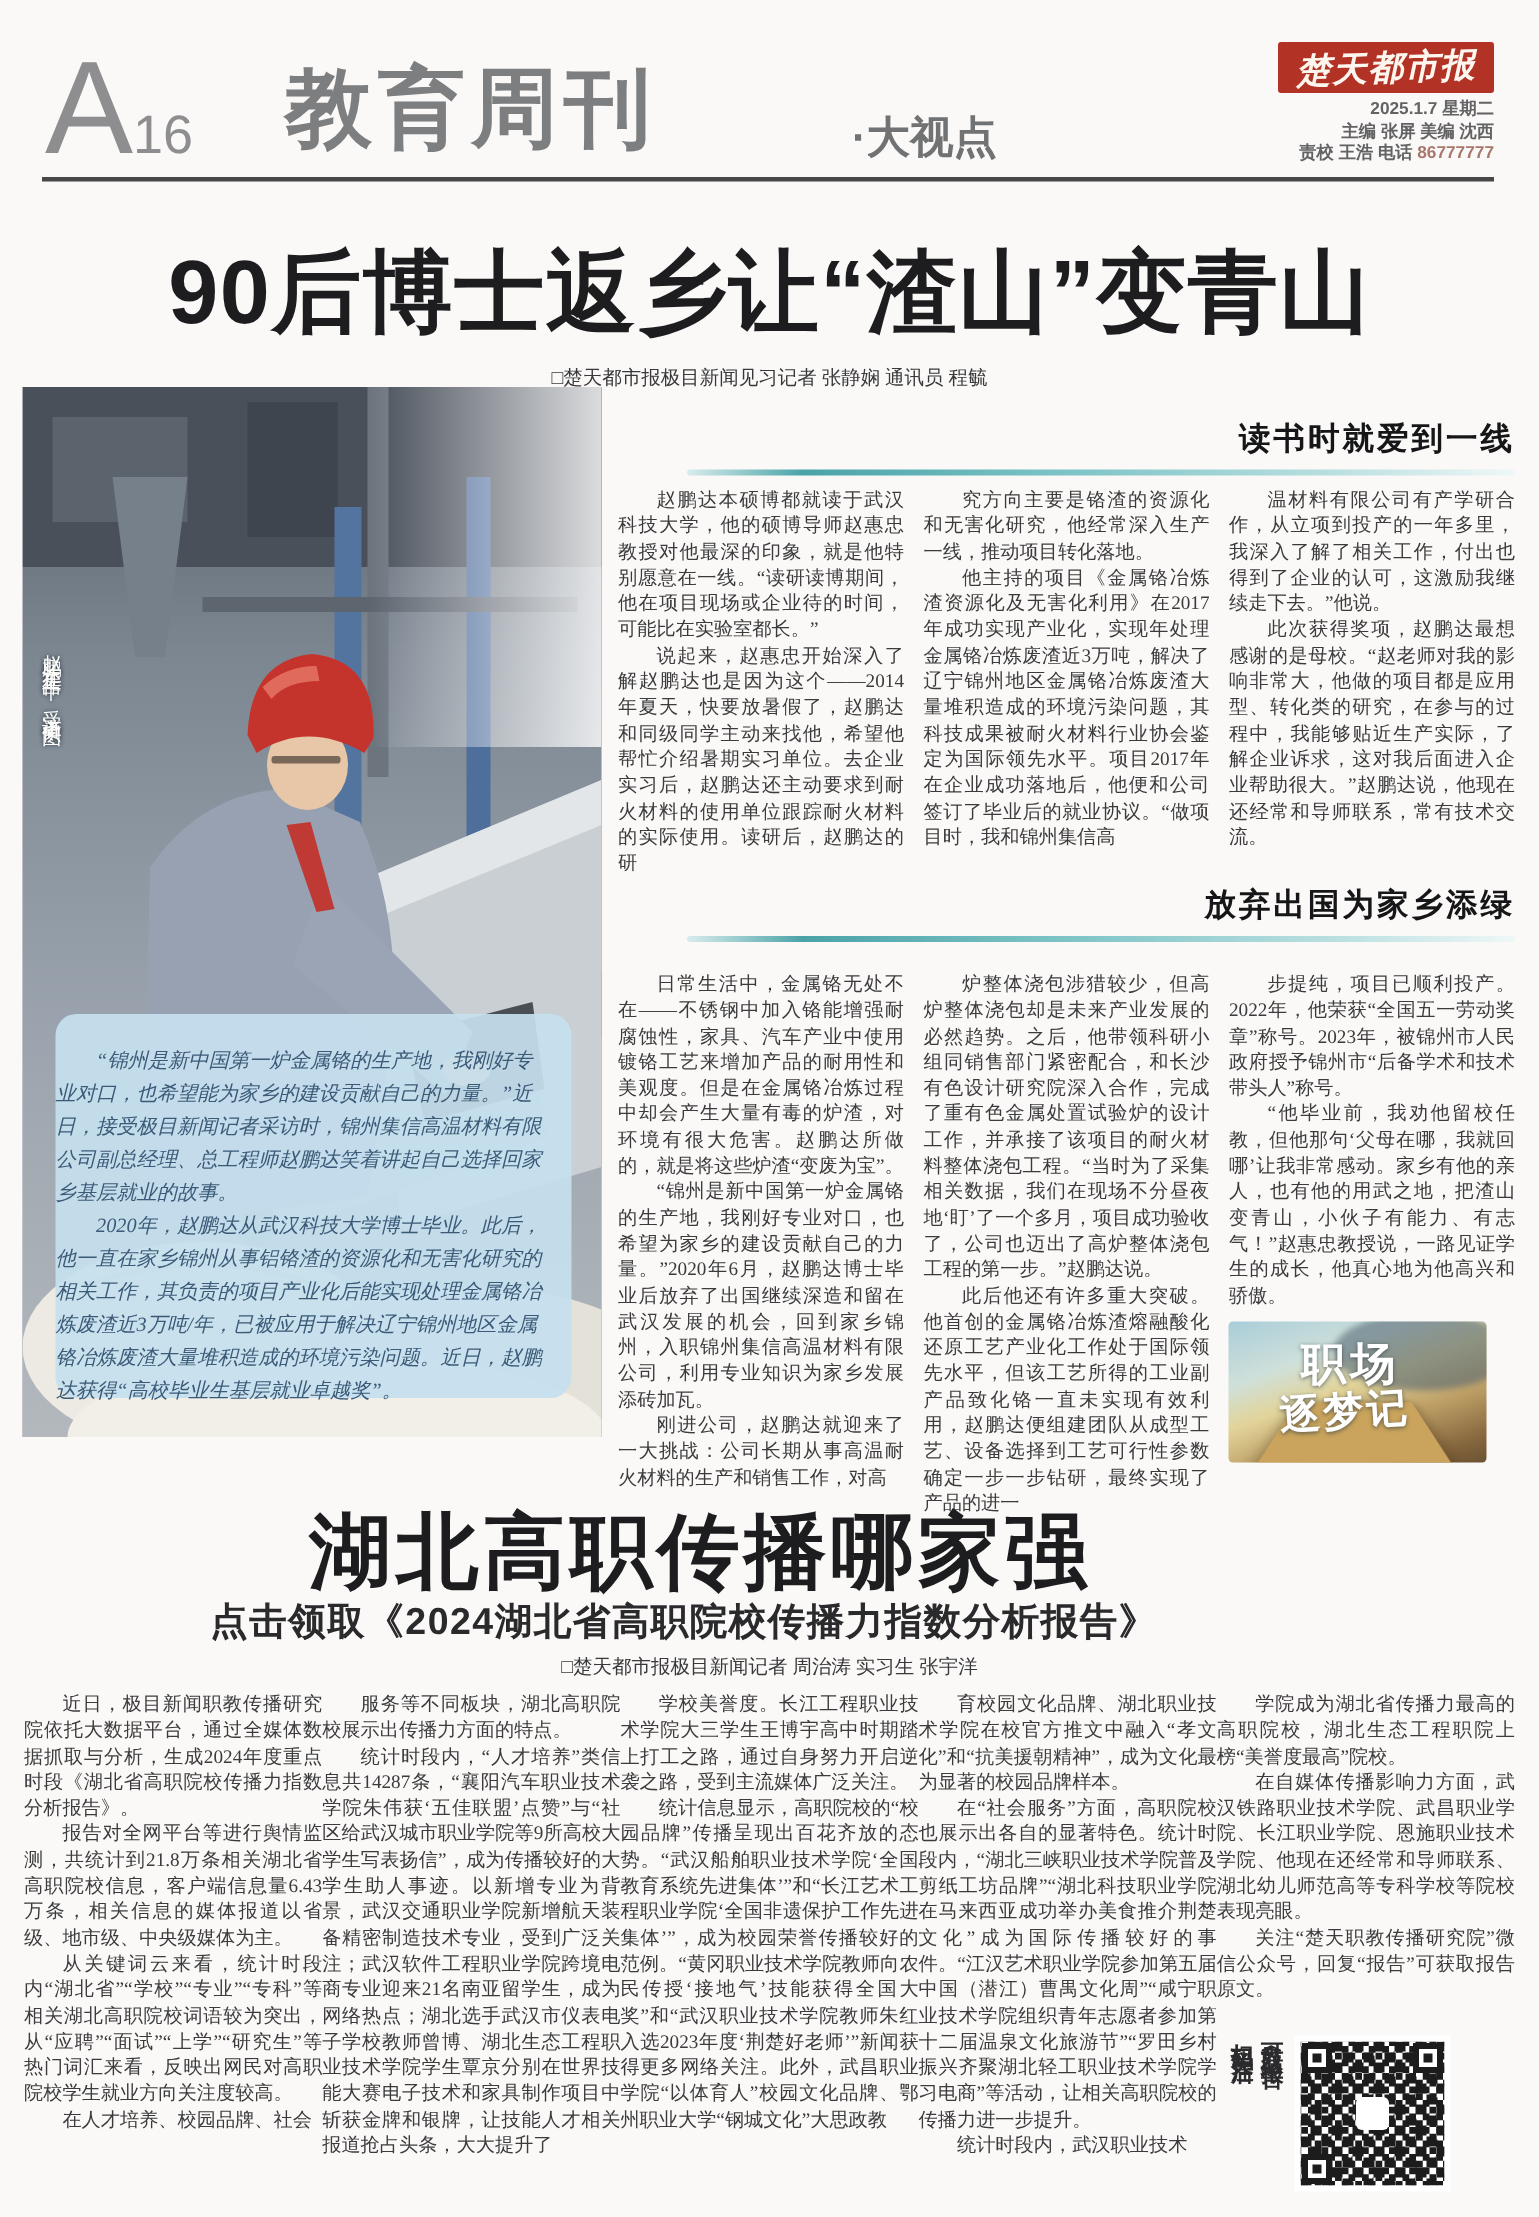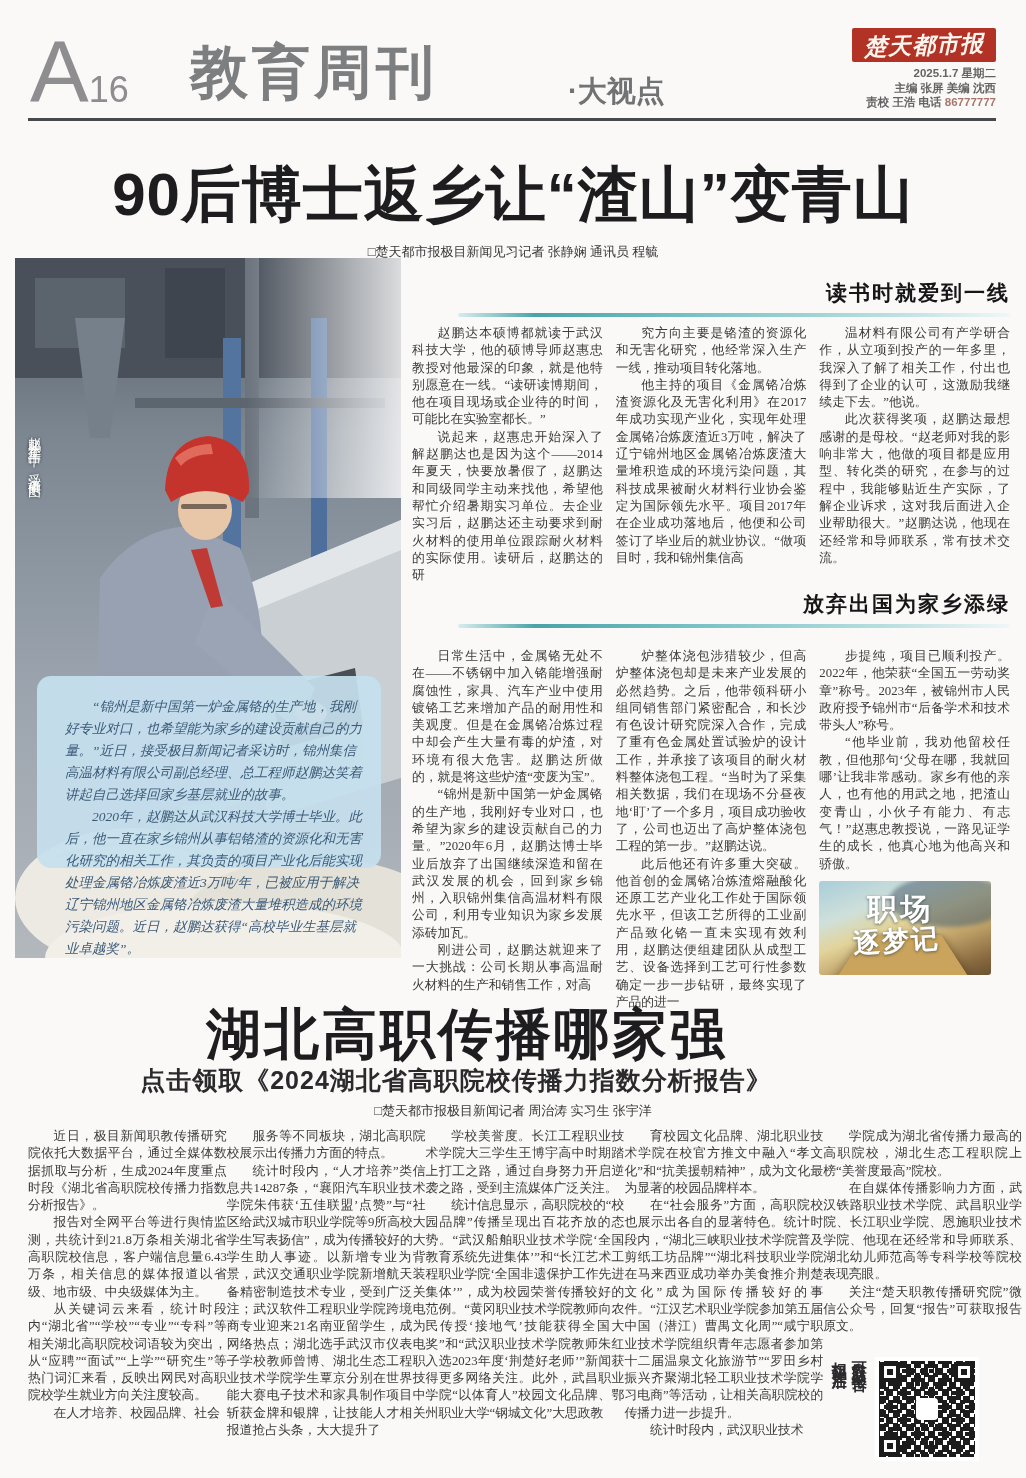--- a/index.html
+++ b/index.html
@@ -24,22 +24,22 @@
   .rule{position:absolute;left:28px;top:118px;width:968px;height:2.5px;background:#47484a;}
   
   .headline1{position:absolute;left:0;top:160px;width:1026px;text-align:center;font-size:60px;line-height:70px;
         font-weight:bold;color:#1d1d1f;font-family:"Liberation Sans","DejaVu Sans",sans-serif;letter-spacing:1px;}
   .byline1{position:absolute;left:0;top:243px;width:1026px;text-align:center;font-size:13px;color:#39393b;}
   
   .photo{position:absolute;left:15px;top:258px;width:386px;height:700px;overflow:hidden;background:#8b95a1;}
   .photo svg{display:block;}
   .photo-caption{position:absolute;left:10px;top:168px;writing-mode:vertical-rl;text-orientation:upright;
         color:#fdfdfb;font-size:13px;letter-spacing:3px;text-shadow:0 0 3px rgba(40,50,60,.9);}
-  .intro-box{position:absolute;left:22px;top:418px;width:344px;height:192px;border-radius:14px;
-        background:rgba(198,224,238,.93);padding:20px 16px 0 28px;box-sizing:border-box;}
+  .intro-box{position:absolute;left:22px;top:418px;width:344px;height:256px;border-radius:14px;
+        background:rgba(198,224,238,.93);padding:20px 16px 0 0;box-sizing:border-box;}
   .intro-box p{margin:0;text-indent:2em;font-size:13.5px;line-height:22px;color:#3a5a78;font-style:italic;}
   
   .art1{position:absolute;left:412px;top:280px;width:598px;}
   .subhead{text-align:right;font-size:21px;font-weight:bold;color:#161618;letter-spacing:2px;
         font-family:"Liberation Sans","DejaVu Sans",sans-serif;line-height:26px;}
   .teal-bar{height:4px;margin:7px 0 8px 46px;border-radius:2px;
         background:linear-gradient(90deg,#d8ecec 0%,#4aa3a8 14%,#7cc3c6 45%,#b9dfe0 78%,#eff7f7 100%);}
   .cols{display:flex;gap:13px;overflow:hidden;text-align:justify;}
   .cols .col{flex:1;min-width:0;}
   .sec1{height:256px;}
@@ -55,21 +55,21 @@
   .badge .t1,.badge .t2{position:absolute;color:#fff;font-weight:bold;text-shadow:0 1px 3px rgba(50,60,70,.7);
         font-family:"Liberation Sans","DejaVu Sans",sans-serif;}
   .badge .t1{left:48px;top:8px;font-size:30px;letter-spacing:3px;}
   .badge .t2{left:34px;top:42px;font-size:27px;letter-spacing:2px;transform:rotate(-4deg);}
   
   .headline2{position:absolute;left:0;top:998px;width:934px;text-align:center;font-size:55px;font-weight:bold;
         color:#1d1d1f;font-family:"Liberation Sans","DejaVu Sans",sans-serif;letter-spacing:3px;}
   .subtitle2{position:absolute;left:0;top:1064px;width:912px;text-align:center;font-size:25px;font-weight:bold;
         color:#2a2a2c;font-family:"Liberation Sans","DejaVu Sans",sans-serif;letter-spacing:1px;}
   .byline2{position:absolute;left:0;top:1102px;width:1026px;text-align:center;font-size:13px;color:#39393b;}
-  .bottom-cols{position:absolute;left:28px;top:1128px;width:994px;height:350px;display:flex;
+  .bottom-cols{position:absolute;left:16px;top:1128px;width:994px;height:350px;display:flex;
         overflow:hidden;text-align:justify;}
   .bottom-cols .col{flex:1;min-width:0;}
   
   .qr-row{display:flex;align-items:center;gap:10px;margin:14px 0 0 6px;}
   .qr-caption{writing-mode:vertical-rl;text-orientation:upright;font-size:15px;font-weight:bold;color:#2b2b2d;
         letter-spacing:3px;height:118px;line-height:20px;font-family:"Liberation Sans","DejaVu Sans",sans-serif;}
   .qr{position:relative;width:96px;height:96px;background:
         repeating-conic-gradient(#1c1c1c 0 25%,transparent 0 50%) 0 0/14px 14px,
         repeating-conic-gradient(#1c1c1c 0 25%,transparent 0 50%) 5px 3px/9px 9px,#fff;
         outline:4px solid #fff;}

